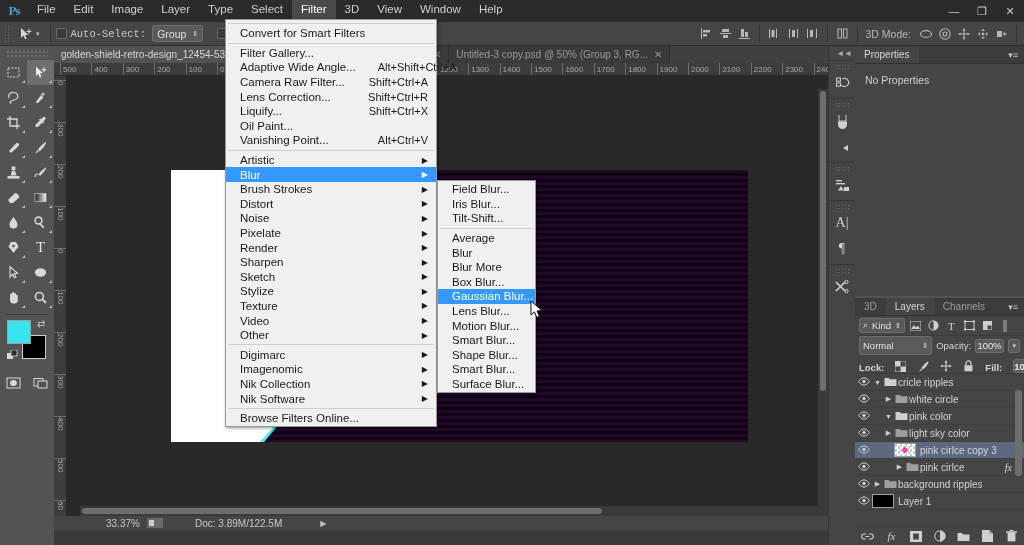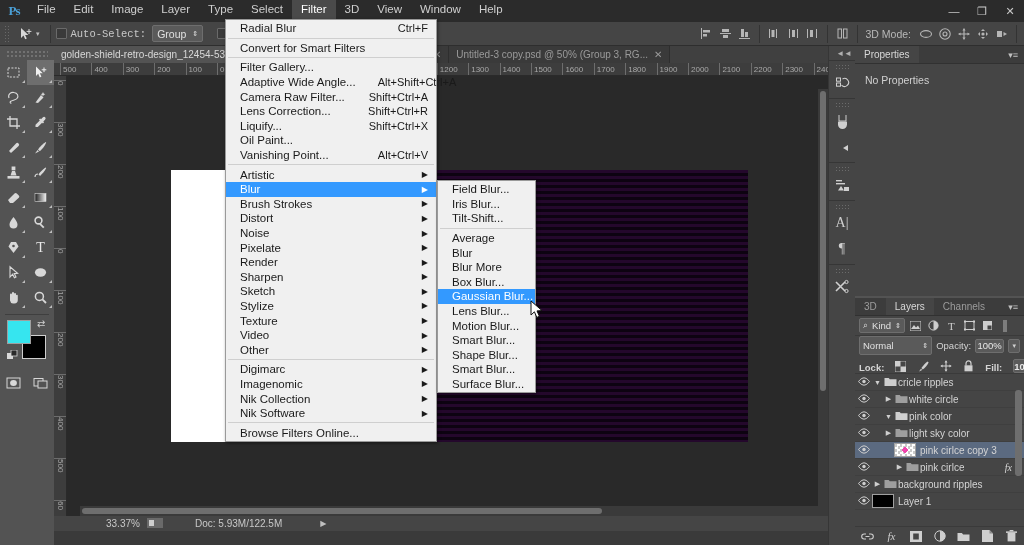--- a/index.html
+++ b/index.html
@@ -609,21 +609,21 @@
   </div>
 
   <div class="statusbar">
     <span class="zoomfield">33.37%</span>
     <span>
       <svg width="16" height="10" viewBox="0 0 16 10">
           <rect x="0" y="0" width="16" height="10" fill="#6a6a6a"></rect>
           <rect x="2" y="2" width="5" height="6" fill="#cfcfcf"></rect>
         </svg>
     </span>
-    <span class="docinfo">Doc: 5.93M/122.5M</span>
+    <span class="docinfo">Doc: 3.89M/122.5M</span>
     <span class="st-arrow">▶</span>
   </div>
 
   <div class="timelinebar">
     <div class="tl-tab">Timeline</div>
   </div>
 
   <div class="dockstrip">
     <div class="dk-collapse">◄◄</div>
     <div class="dk-group">
@@ -928,24 +928,20 @@
         <svg width="11" height="12" viewBox="0 0 11 12">
             <rect x="1.6" y="3" width="7.8" height="8.4" fill="#cfcfcf"></rect>
             <rect x="0" y="1.4" width="11" height="1.5" fill="#cfcfcf"></rect>
             <rect x="3.6" y="0" width="3.8" height="1.4" fill="#cfcfcf"></rect>
           </svg>
       </div>
     </div>
   </div>
 
   <div class="menu" id="filter-menu">
-      <div class="row">
-        <span>Radial Blur</span>
-        <span class="acc">Ctrl+F</span>
-      </div>
       <div class="sep"></div>
       <div class="row">
         <span>Convert for Smart Filters</span>
       </div>
       <div class="sep"></div>
       <div class="row">
         <span>Filter Gallery...</span>
       </div>
       <div class="row">
         <span>Adaptive Wide Angle...</span>

